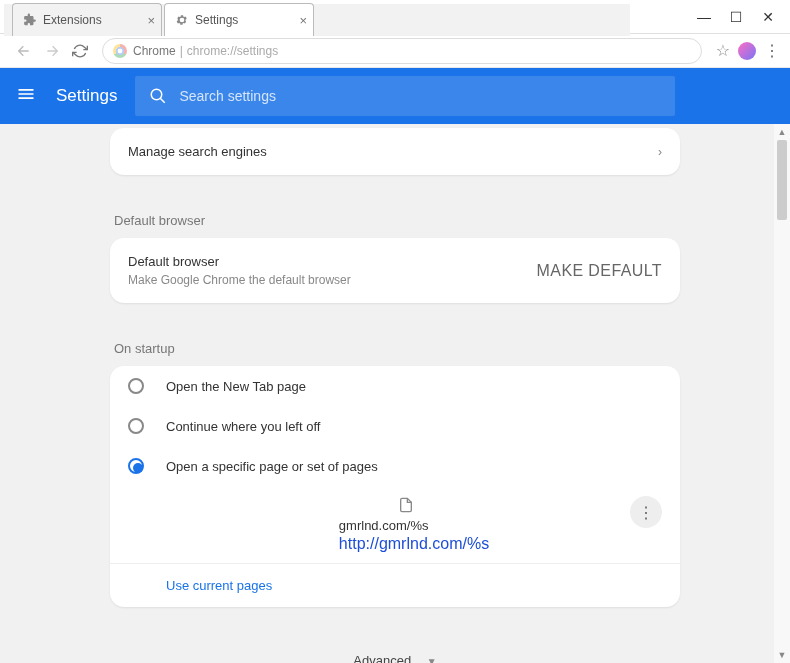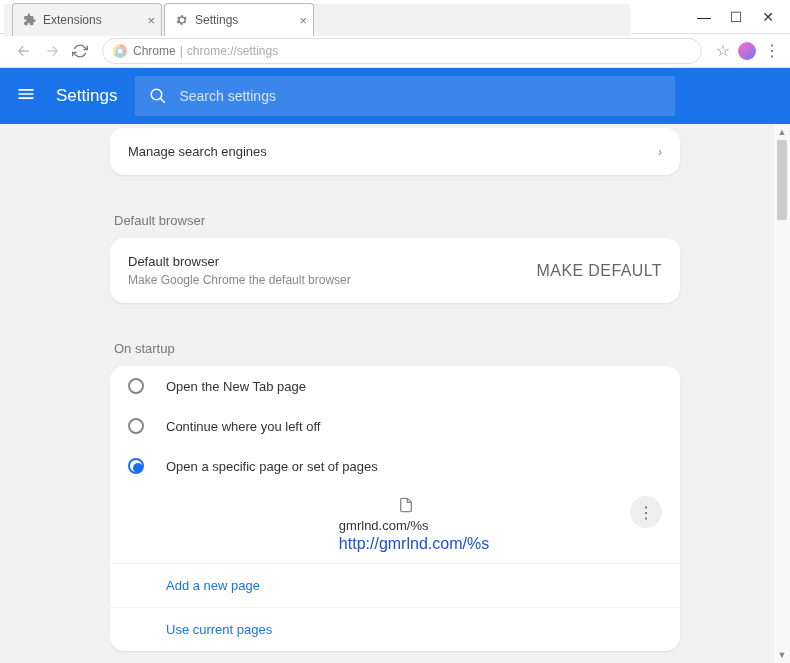--- a/index.html
+++ b/index.html
@@ -195,21 +195,20 @@
               <path d="M14 2v6h6"></path>
             </svg>
         </div>
         <div class="page-text">
           <div class="pt">gmrlnd.com/%s</div>
           <div class="pu">http://gmrlnd.com/%s</div>
         </div>
         <div class="more-btn">⋮</div>
       </div>
 
-      <div class="link-row">Add a new page</div>
       <div class="link-row">Use current pages</div>
     </div>
 
     <div class="advanced">
       <span>Advanced</span>
       <span class="chev-d">▼</span>
     </div>
 
   </div>
 

